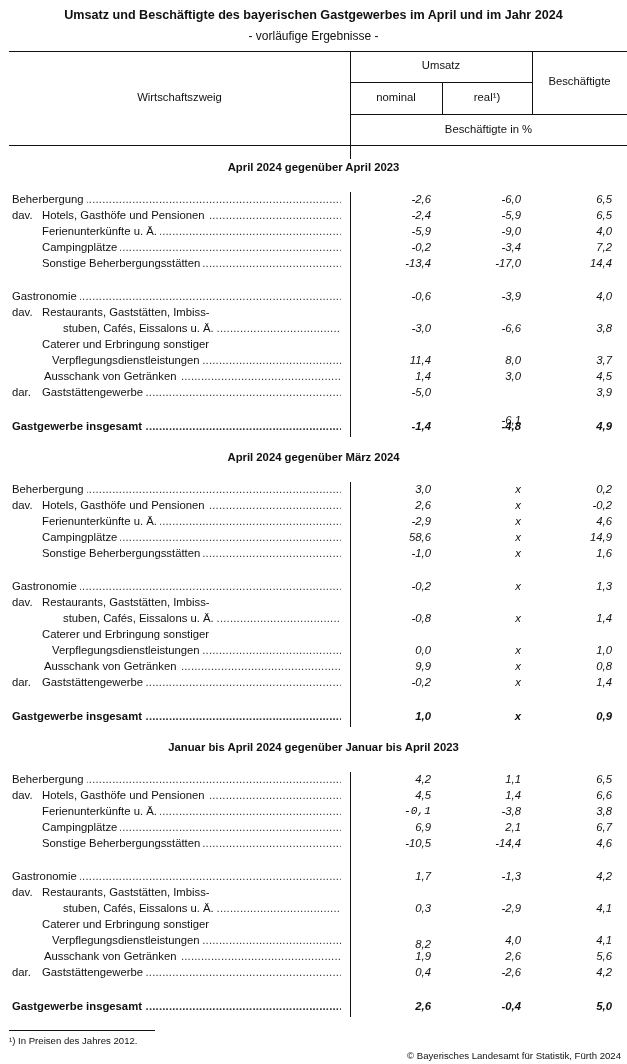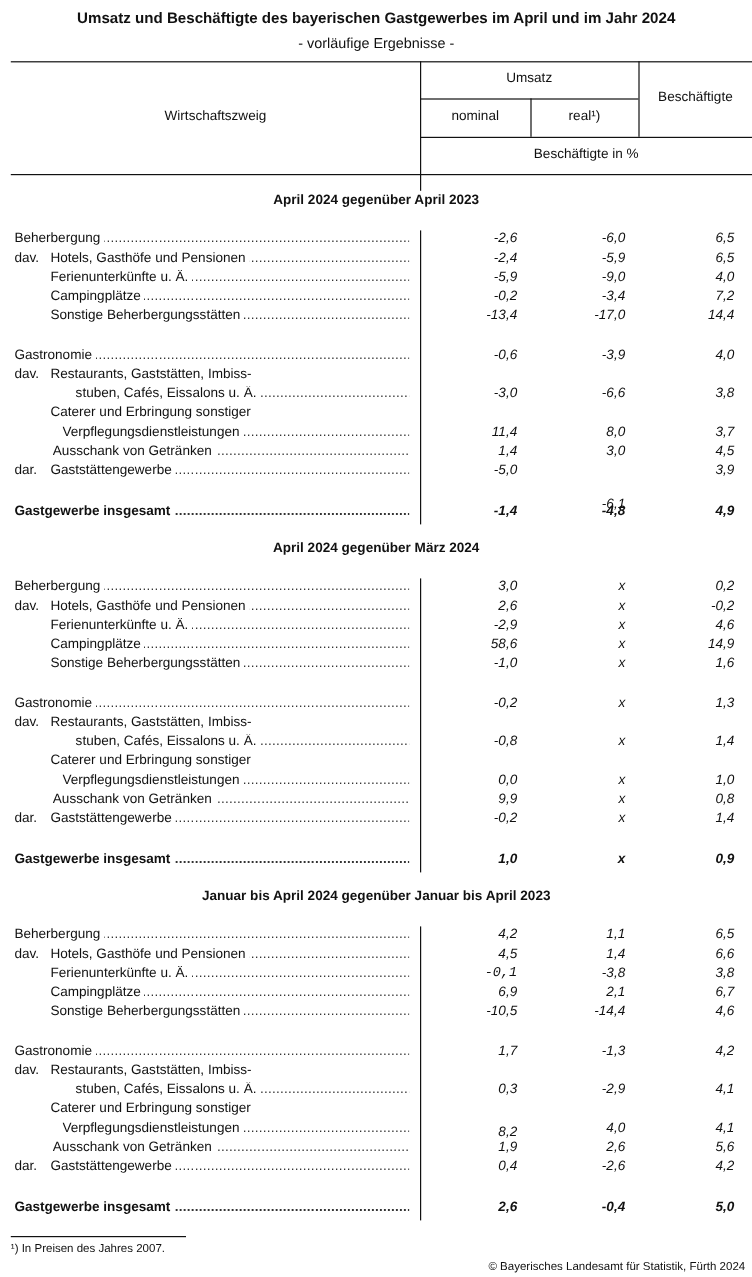--- a/index.html
+++ b/index.html
@@ -264,14 +264,14 @@
     </div>
     <div class="row" style="top: 1000px;">
       <div class="label dots bold" style="left: 12px; width: 329px;"><span class="txt">Gastgewerbe insgesamt</span></div>
       <div class="num c1 bold" style="top: 0px;">2,6</div>
       <div class="num c2 bold" style="top: 0px;">-0,4</div>
       <div class="num c3 bold" style="top: 0px;">5,0</div>
     </div>
   </div>
 
 <div class="hline" style="left:9px; width:146px; top:1030px; border-top-width:1px;"></div>
-<div class="foot" style="left:9px; top:1035px;">¹) In Preisen des Jahres 2007.</div>
+<div class="foot" style="left:9px; top:1035px;">¹) In Preisen des Jahres 2012.</div>
 <div class="foot" style="right:6px; top:1050px;">© Bayerisches Landesamt für Statistik, Fürth 2024</div>
 
 </body></html>

